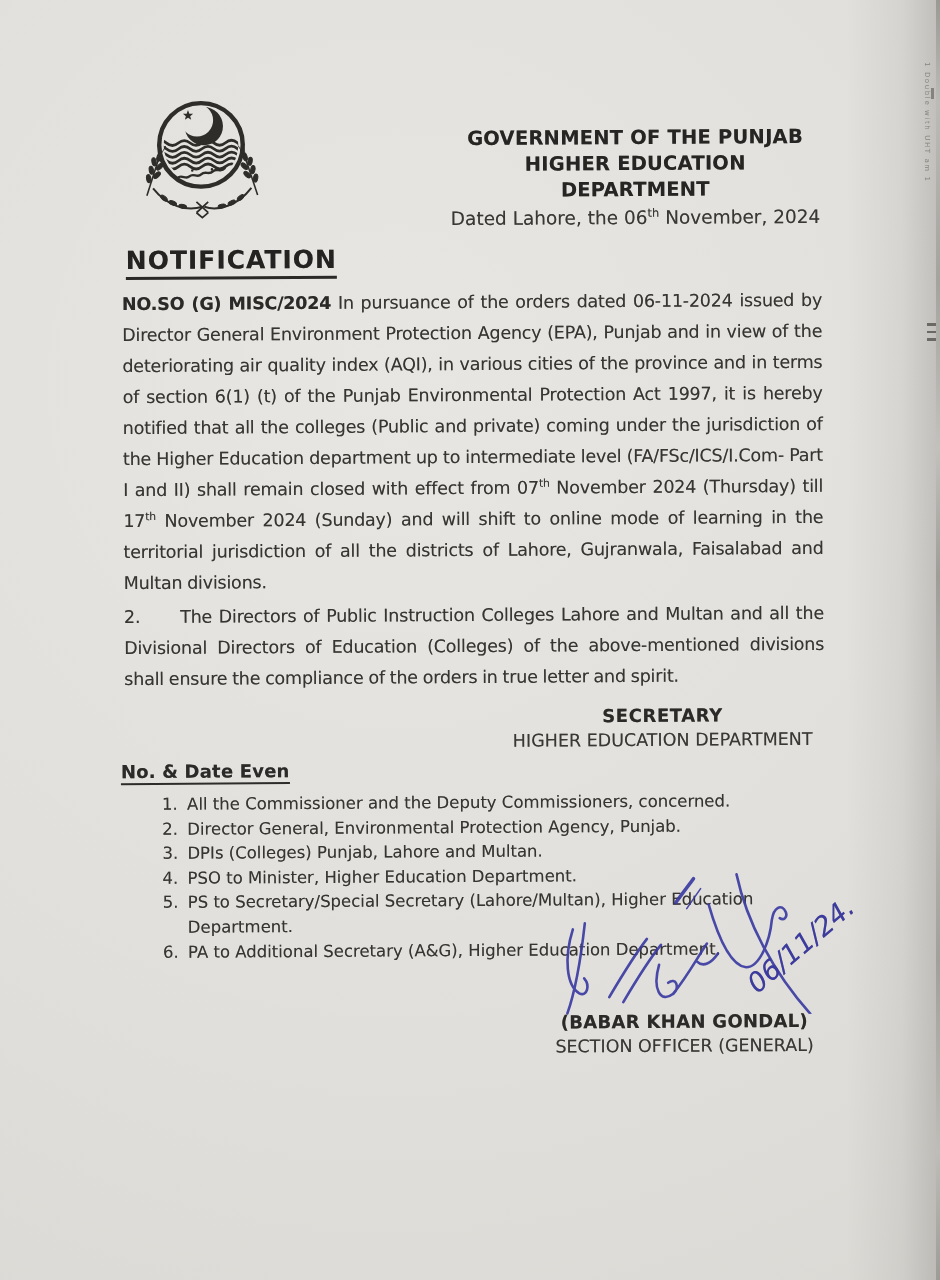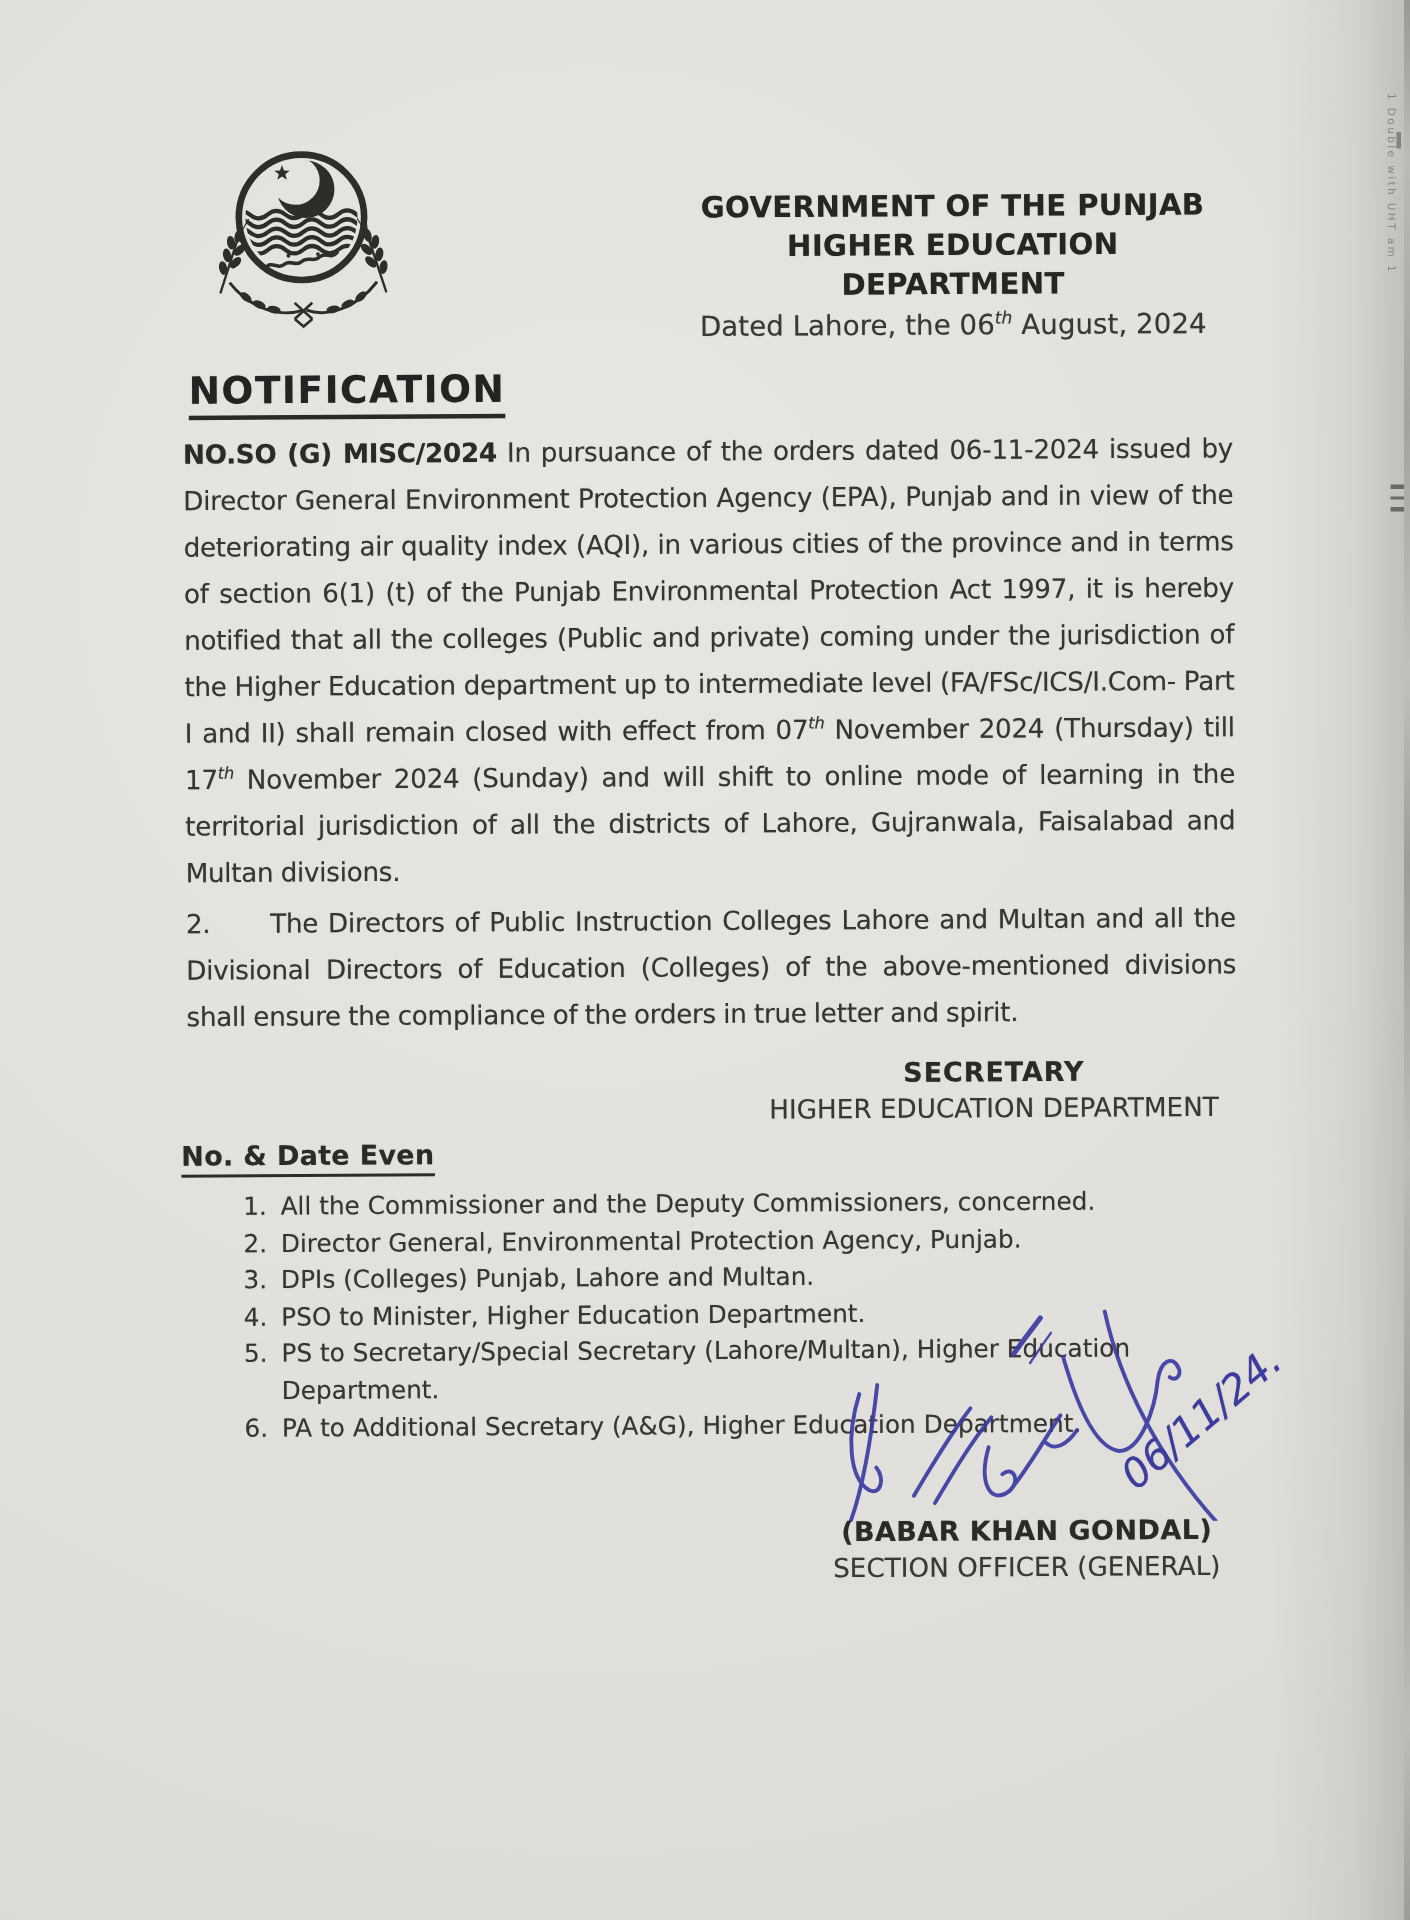--- a/index.html
+++ b/index.html
@@ -13,21 +13,21 @@
       linear-gradient(90deg, rgba(0,0,0,0) 90%, rgba(70,68,64,.08) 96%, rgba(70,68,64,.22) 100%),
       radial-gradient(130% 95% at 42% 30%, #e8e6e2 0%, #e1dfdb 55%, #d9d7d2 100%);
   }
   .tilt{position:absolute;inset:0;transform:rotate(-0.35deg);transform-origin:140px 300px;
         text-shadow:0 0 .6px rgba(52,50,47,.45);}
   
   .logo{position:absolute;left:140px;top:98px;width:172px;height:124px;}
   .letterhead{position:absolute;left:450px;top:128px;width:372px;text-align:center;}
   .org-line{font-weight:bold;font-size:19.5px;line-height:26px;color:#262523;letter-spacing:.2px;}
   .date-line{font-size:18.5px;line-height:27px;color:#3a3835;margin-top:1px;}
-  sup{font-size:62%;vertical-align:super;line-height:0;font-style:italic;}
+  sup{font-size:62%;vertical-align:super;line-height:0;}
   
   .doc-title{
     position:absolute;left:126px;top:246px;font-size:25px;font-weight:bold;color:#242321;
     letter-spacing:1px;border-bottom:3px solid #2a2927;padding-bottom:2px;
   }
   
   .para{
     position:absolute;left:122px;width:700px;margin:0;
     font-size:17.5px;line-height:31px;letter-spacing:-0.2px;word-spacing:-0.5px;
     text-align:justify;color:#373532;
@@ -135,21 +135,21 @@
         <ellipse cx="103" cy="100" rx="2" ry="4" transform="rotate(50 103 100)"></ellipse>
         <ellipse cx="94" cy="105" rx="2" ry="4" transform="rotate(65 94 105)"></ellipse>
         <ellipse cx="84" cy="108.5" rx="2" ry="4" transform="rotate(78 84 108.5)"></ellipse>
         <path d="M58 104 l 12 11 M70 104 l -12 11 M58 115 l 6 5 l 6 -5" fill="none" stroke-width="1.8"></path>
       </g>
     </svg>
 
     <div class="letterhead">
       <div class="org-line">GOVERNMENT OF THE PUNJAB</div>
       <div class="org-line">HIGHER EDUCATION DEPARTMENT</div>
-      <div class="date-line"><span>Dated Lahore, the 06</span><sup>th</sup><span> August, 2024</span></div>
+      <div class="date-line"><span>Dated Lahore, the 06</span><sup>th</sup><span> November, 2024</span></div>
     </div>
 
     <div class="doc-title">NOTIFICATION</div>
 
     <p class="para p1"><span class="b">NO.SO (G) MISC/2024</span><span> In pursuance of the orders dated 06-11-2024 issued by Director General Environment Protection Agency (EPA), Punjab and in view of the deteriorating air quality index (AQI), in various cities of the province and in terms of section 6(1) (t) of the Punjab Environmental Protection Act 1997, it is hereby notified that all the colleges (Public and private) coming under the jurisdiction of the Higher Education department up to intermediate level (FA/FSc/ICS/I.Com- Part I and II) shall remain closed with effect from 07</span><sup>th</sup><span> November 2024 (Thursday) till 17</span><sup>th</sup><span> November 2024 (Sunday) and will shift to online mode of learning in the territorial jurisdiction of all the districts of Lahore, Gujranwala, Faisalabad and Multan divisions.</span></p>
     <p class="para p2"><span>2.&nbsp;&nbsp;&nbsp;&nbsp;&nbsp;&nbsp;The Directors of Public Instruction Colleges Lahore and Multan and all the Divisional Directors of Education (Colleges) of the above-mentioned divisions shall ensure the compliance of the orders in true letter and spirit.</span></p>
 
     <div class="sig-top">
       <div class="sec">SECRETARY</div>
       <div class="dept">HIGHER EDUCATION DEPARTMENT</div>

